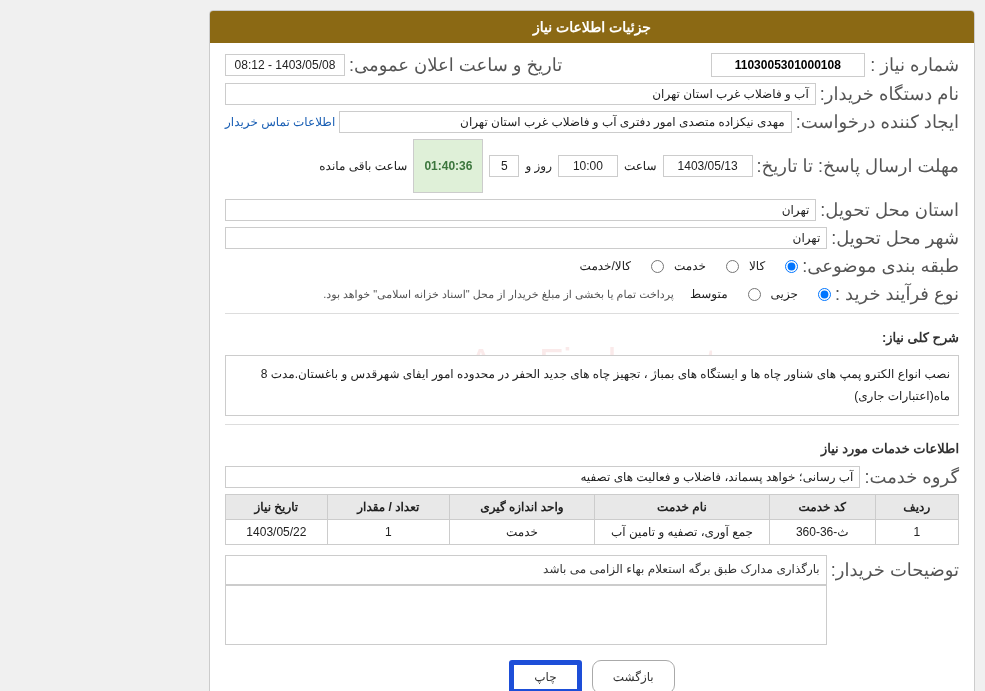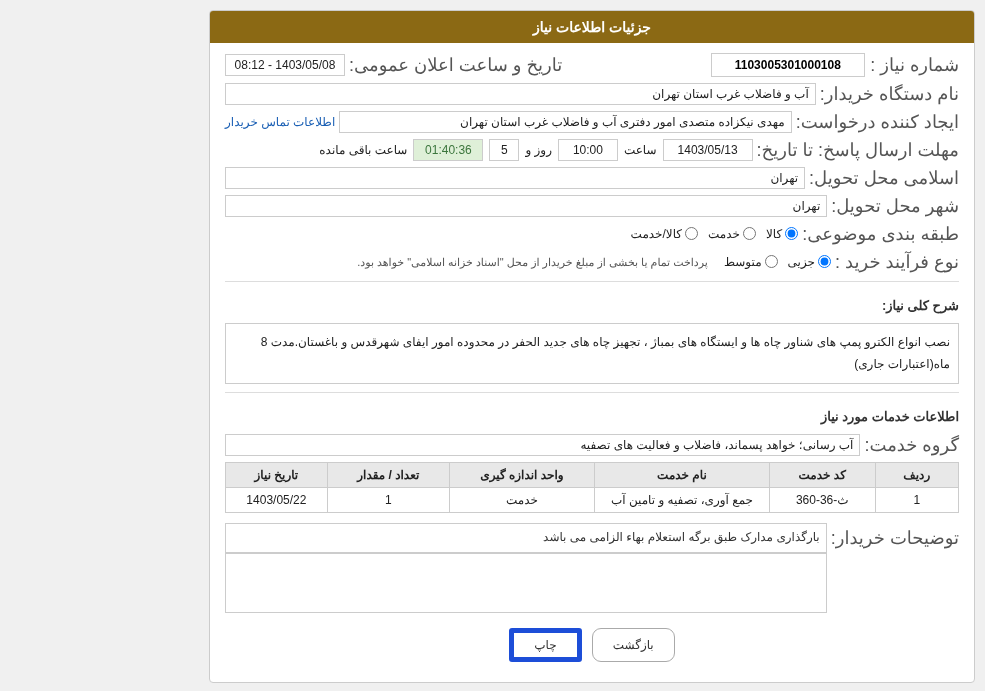--- a/index.html
+++ b/index.html
@@ -132,22 +132,22 @@
       text-align: center;
     }
     .radio-group {
       display: flex;
       gap: 10px;
       align-items: center;
       flex-direction: row-reverse;
     }
     .radio-item {
       display: flex;
-      align-items: flex-start;
-      gap: 3px;
+      align-items: center;
+      gap: 20px;
     }
     .buyer-notes-row {
       display: flex;
       align-items: flex-start;
       margin-bottom: 8px;
       gap: 4px;
     }
     .notes-textarea {
       flex: 1;
       border: 1px solid #ccc;
@@ -197,24 +197,24 @@
       white-space: nowrap;
       z-index: 0;
     }
     .content-over {
       position: relative;
       z-index: 1;
     }
     .timer-box {
       background: #dff0d8;
       border: 1px solid #ccc;
-      padding: 3px 8px;
+      padding: 19px 8px;
       font-size: 12px;
       color: #3c763d;
-      font-weight: normal;
+      font-weight: bold;
       text-align: center;
       min-width: 70px;
     }
   </style>
 </head>
 <body>
 
 <div class="page-wrapper">
   <div class="main-card watermark-area">
     <div class="watermark">AnaFinder.net</div>
@@ -250,21 +250,21 @@
             <span>ساعت</span>
             <div class="small-box" style="min-width:60px;">10:00</div>
             <span>روز و</span>
             <div class="small-box" style="min-width:30px;">5</div>
             <div class="timer-box">01:40:36</div>
             <span>ساعت باقی مانده</span>
           </div>
         </div>
 
         <div class="info-row">
-          <span class="label">اسلامی محل تحویل:</span>
+          <span class="label">استان محل تحویل:</span>
           <div class="value-box">تهران</div>
         </div>
 
         <div class="info-row">
           <span class="label">شهر محل تحویل:</span>
           <div class="value-box">تهران</div>
         </div>
 
         <div class="info-row">
           <span class="label">طبقه بندی موضوعی:</span>

